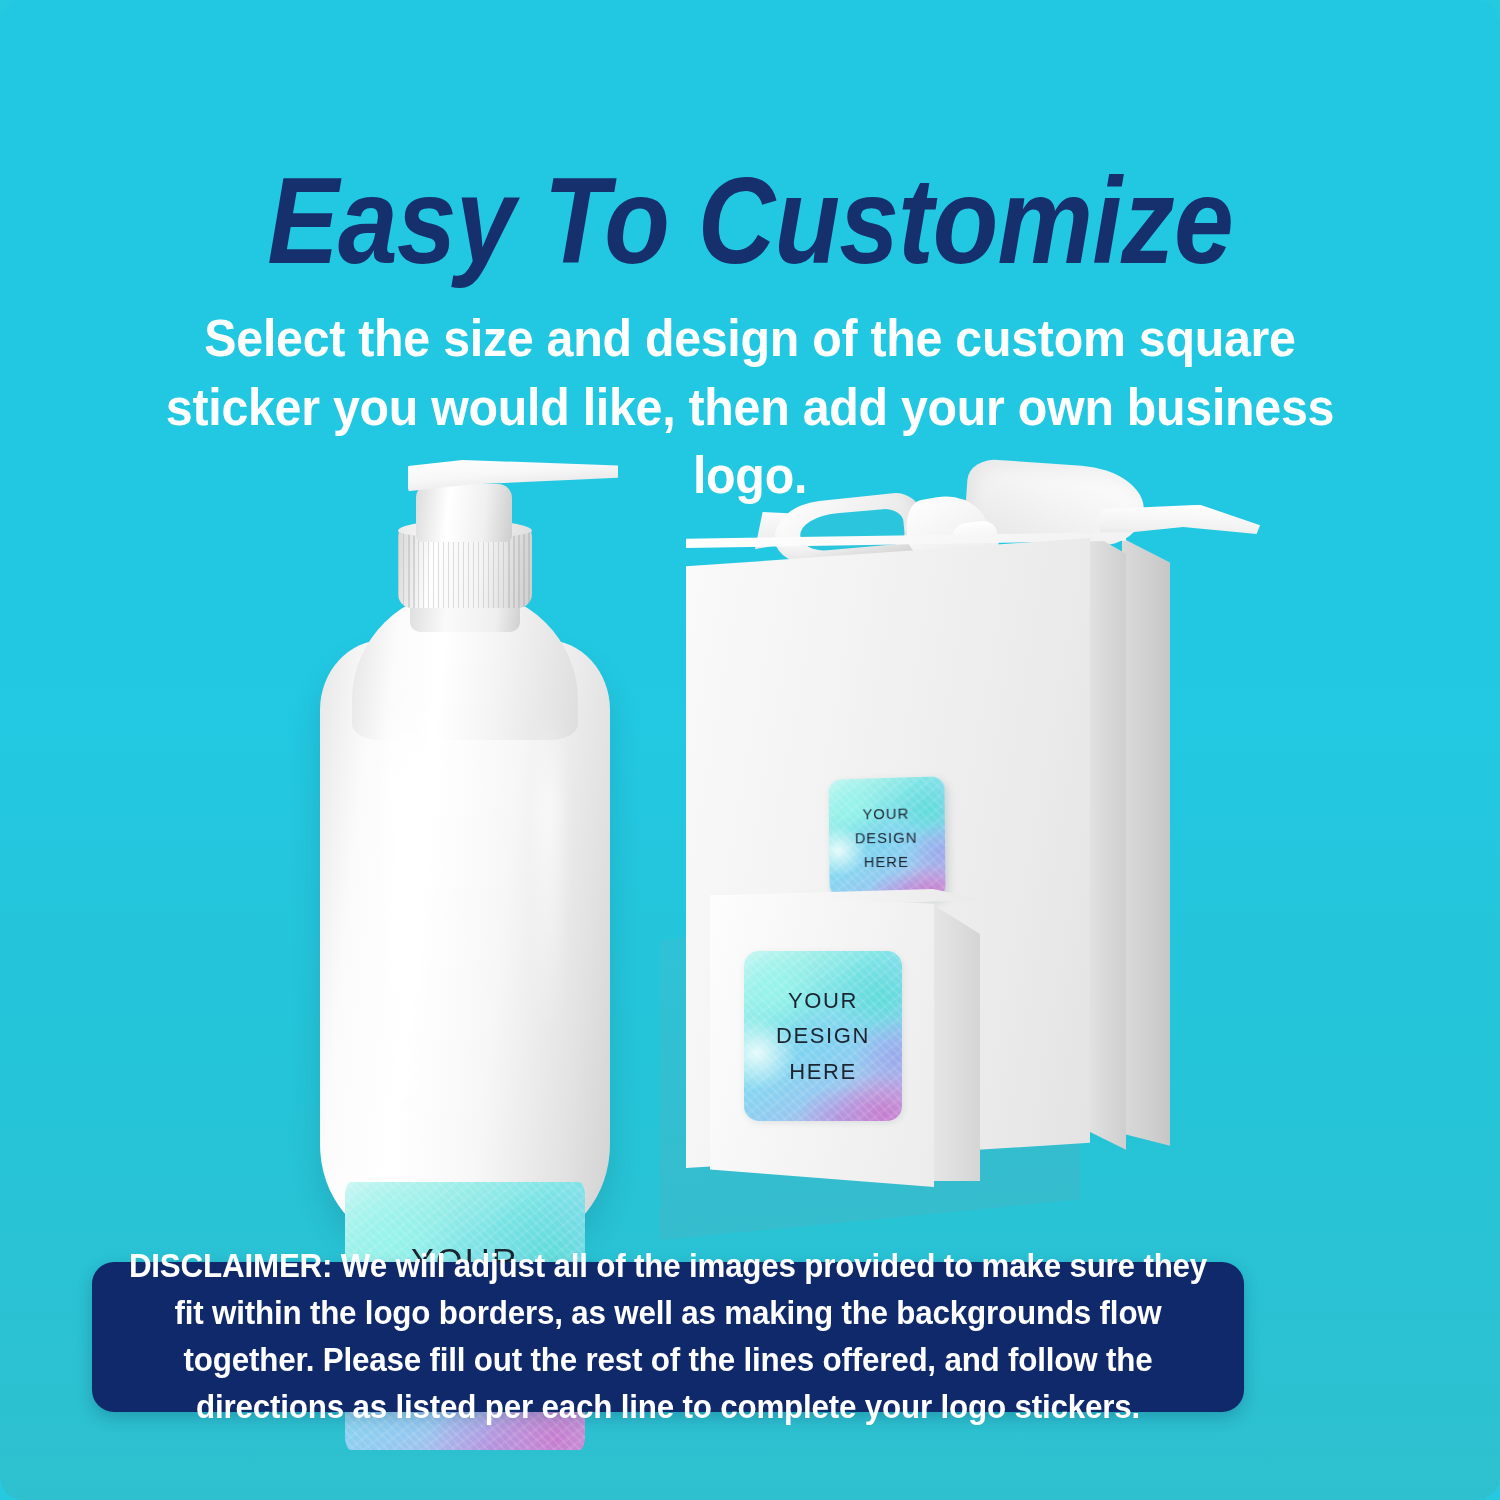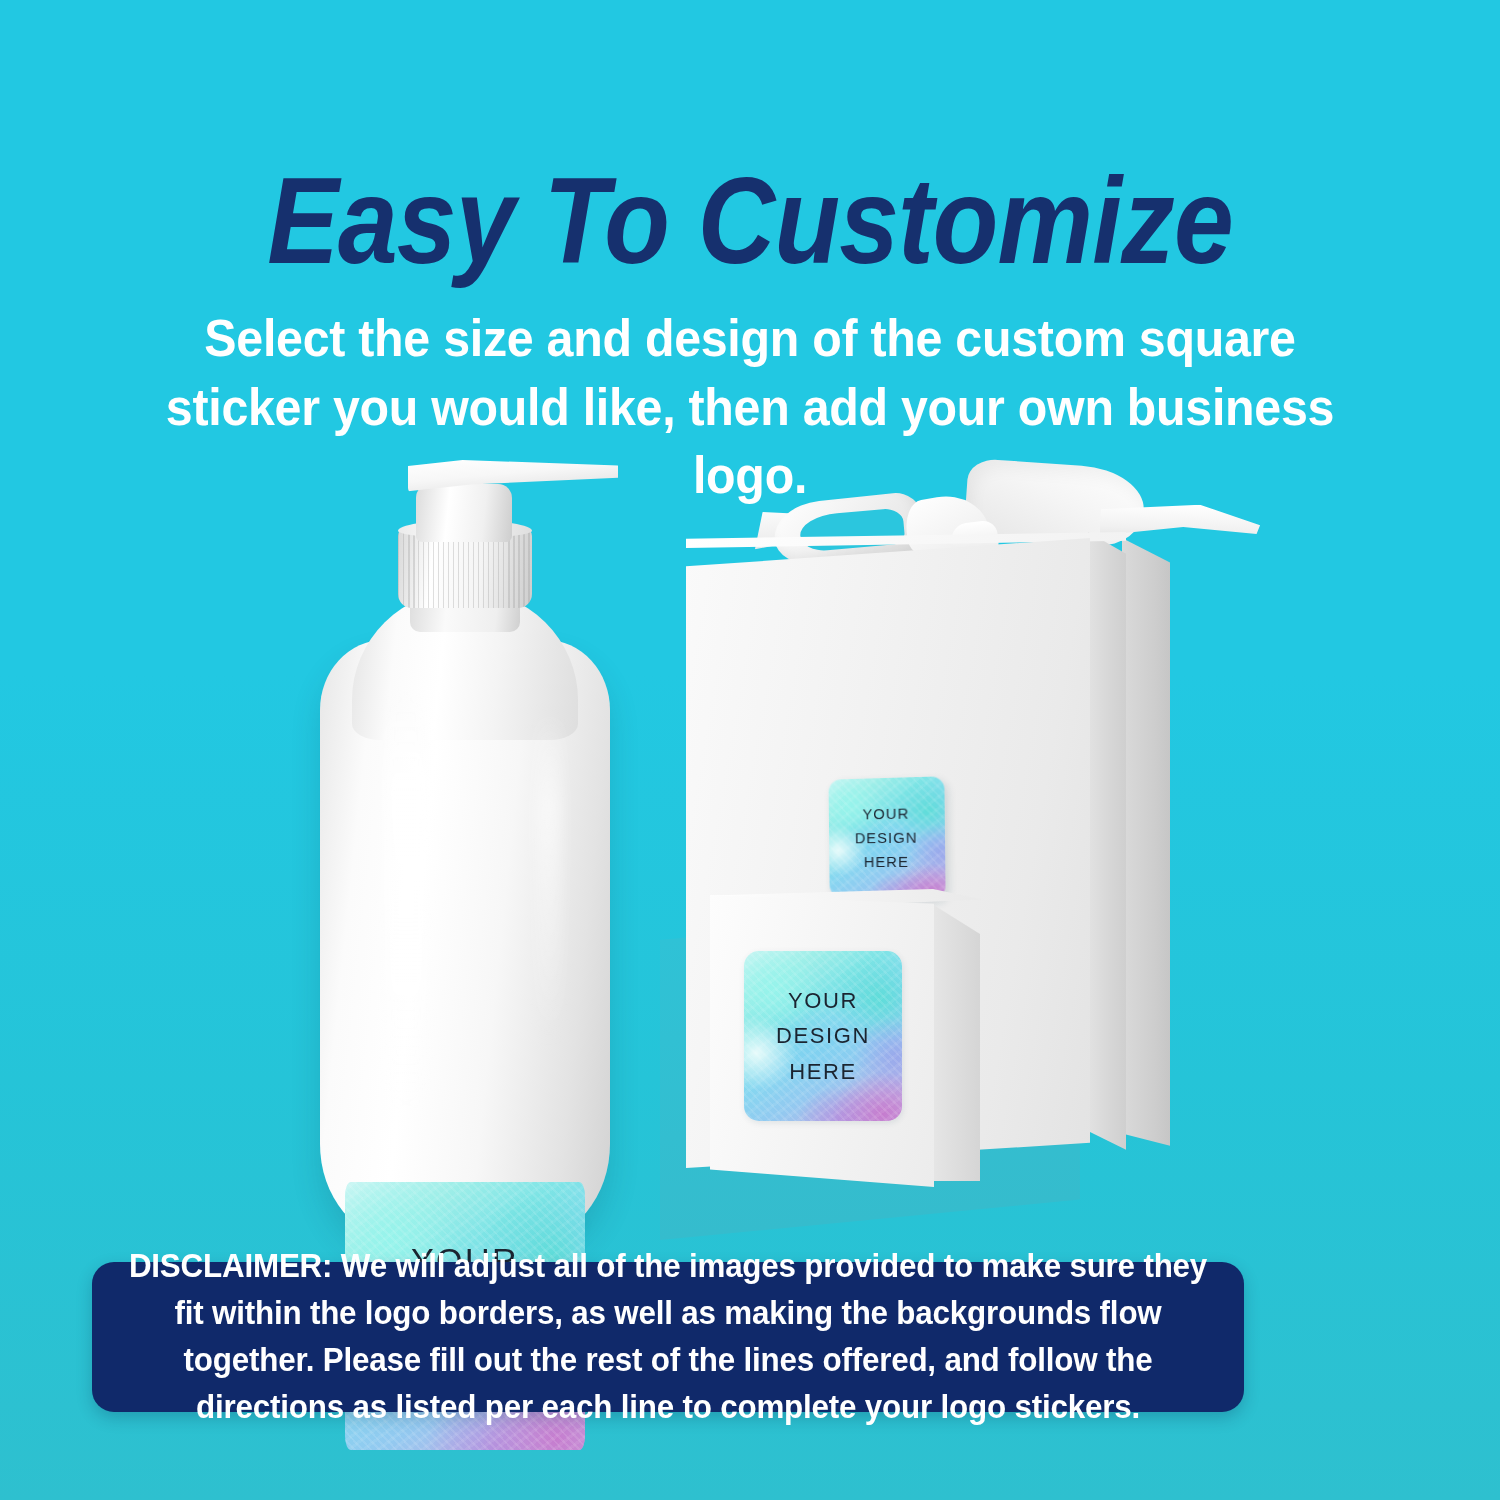--- a/index.html
+++ b/index.html
@@ -6,20 +6,21 @@
   html,body{margin:0;padding:0;}
   body{
     width:1500px;height:1500px;
     font-family:"Liberation Sans", sans-serif;
     overflow:hidden;
     background:#25c9e0;
   }
   #stage{
     position:relative;width:1500px;height:1500px;overflow:hidden;
     background:linear-gradient(180deg,#22c8e2 0%,#22c8e2 45%,#25c4d8 72%,#2ec0cf 100%);
+    border-radius:23px;
   }
 
   
   .headline{
     position:absolute;left:0;top:78px;width:1500px;text-align:center;
     font-family:"Liberation Sans", sans-serif;
     font-weight:bold;font-style:italic;
     font-size:122px;line-height:1.0;
     letter-spacing:-1px;
     color:#16306e;

